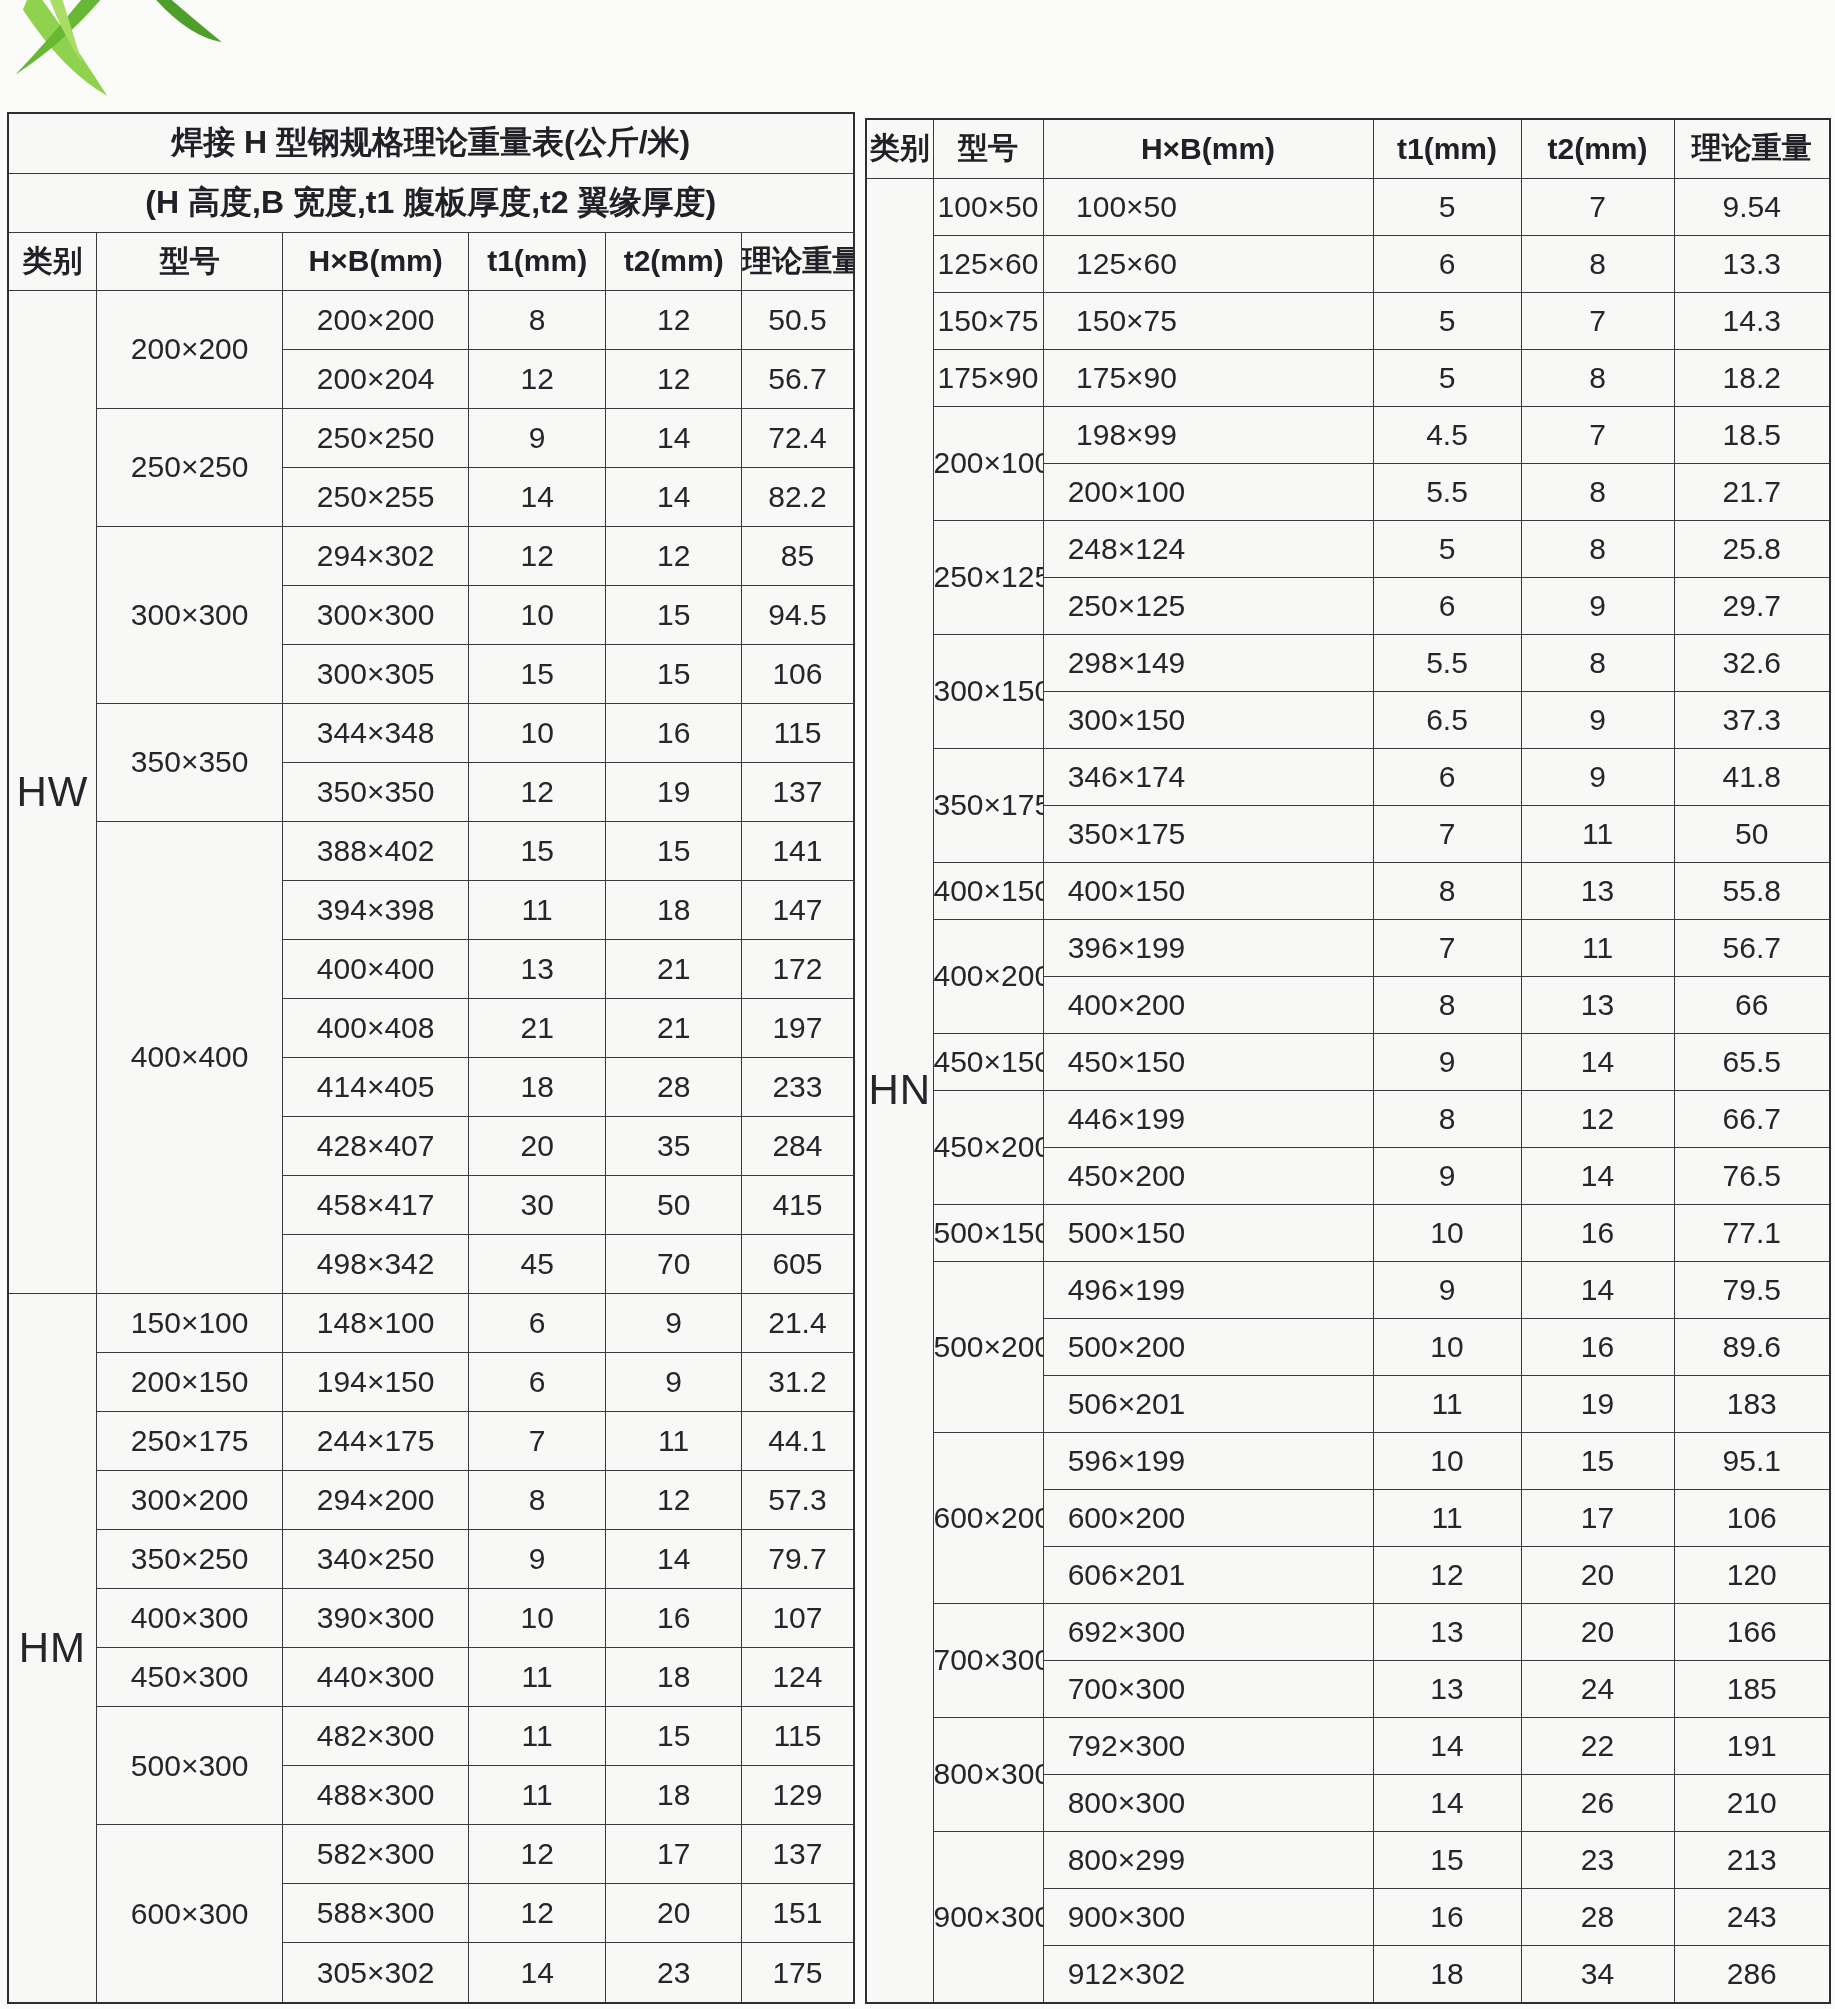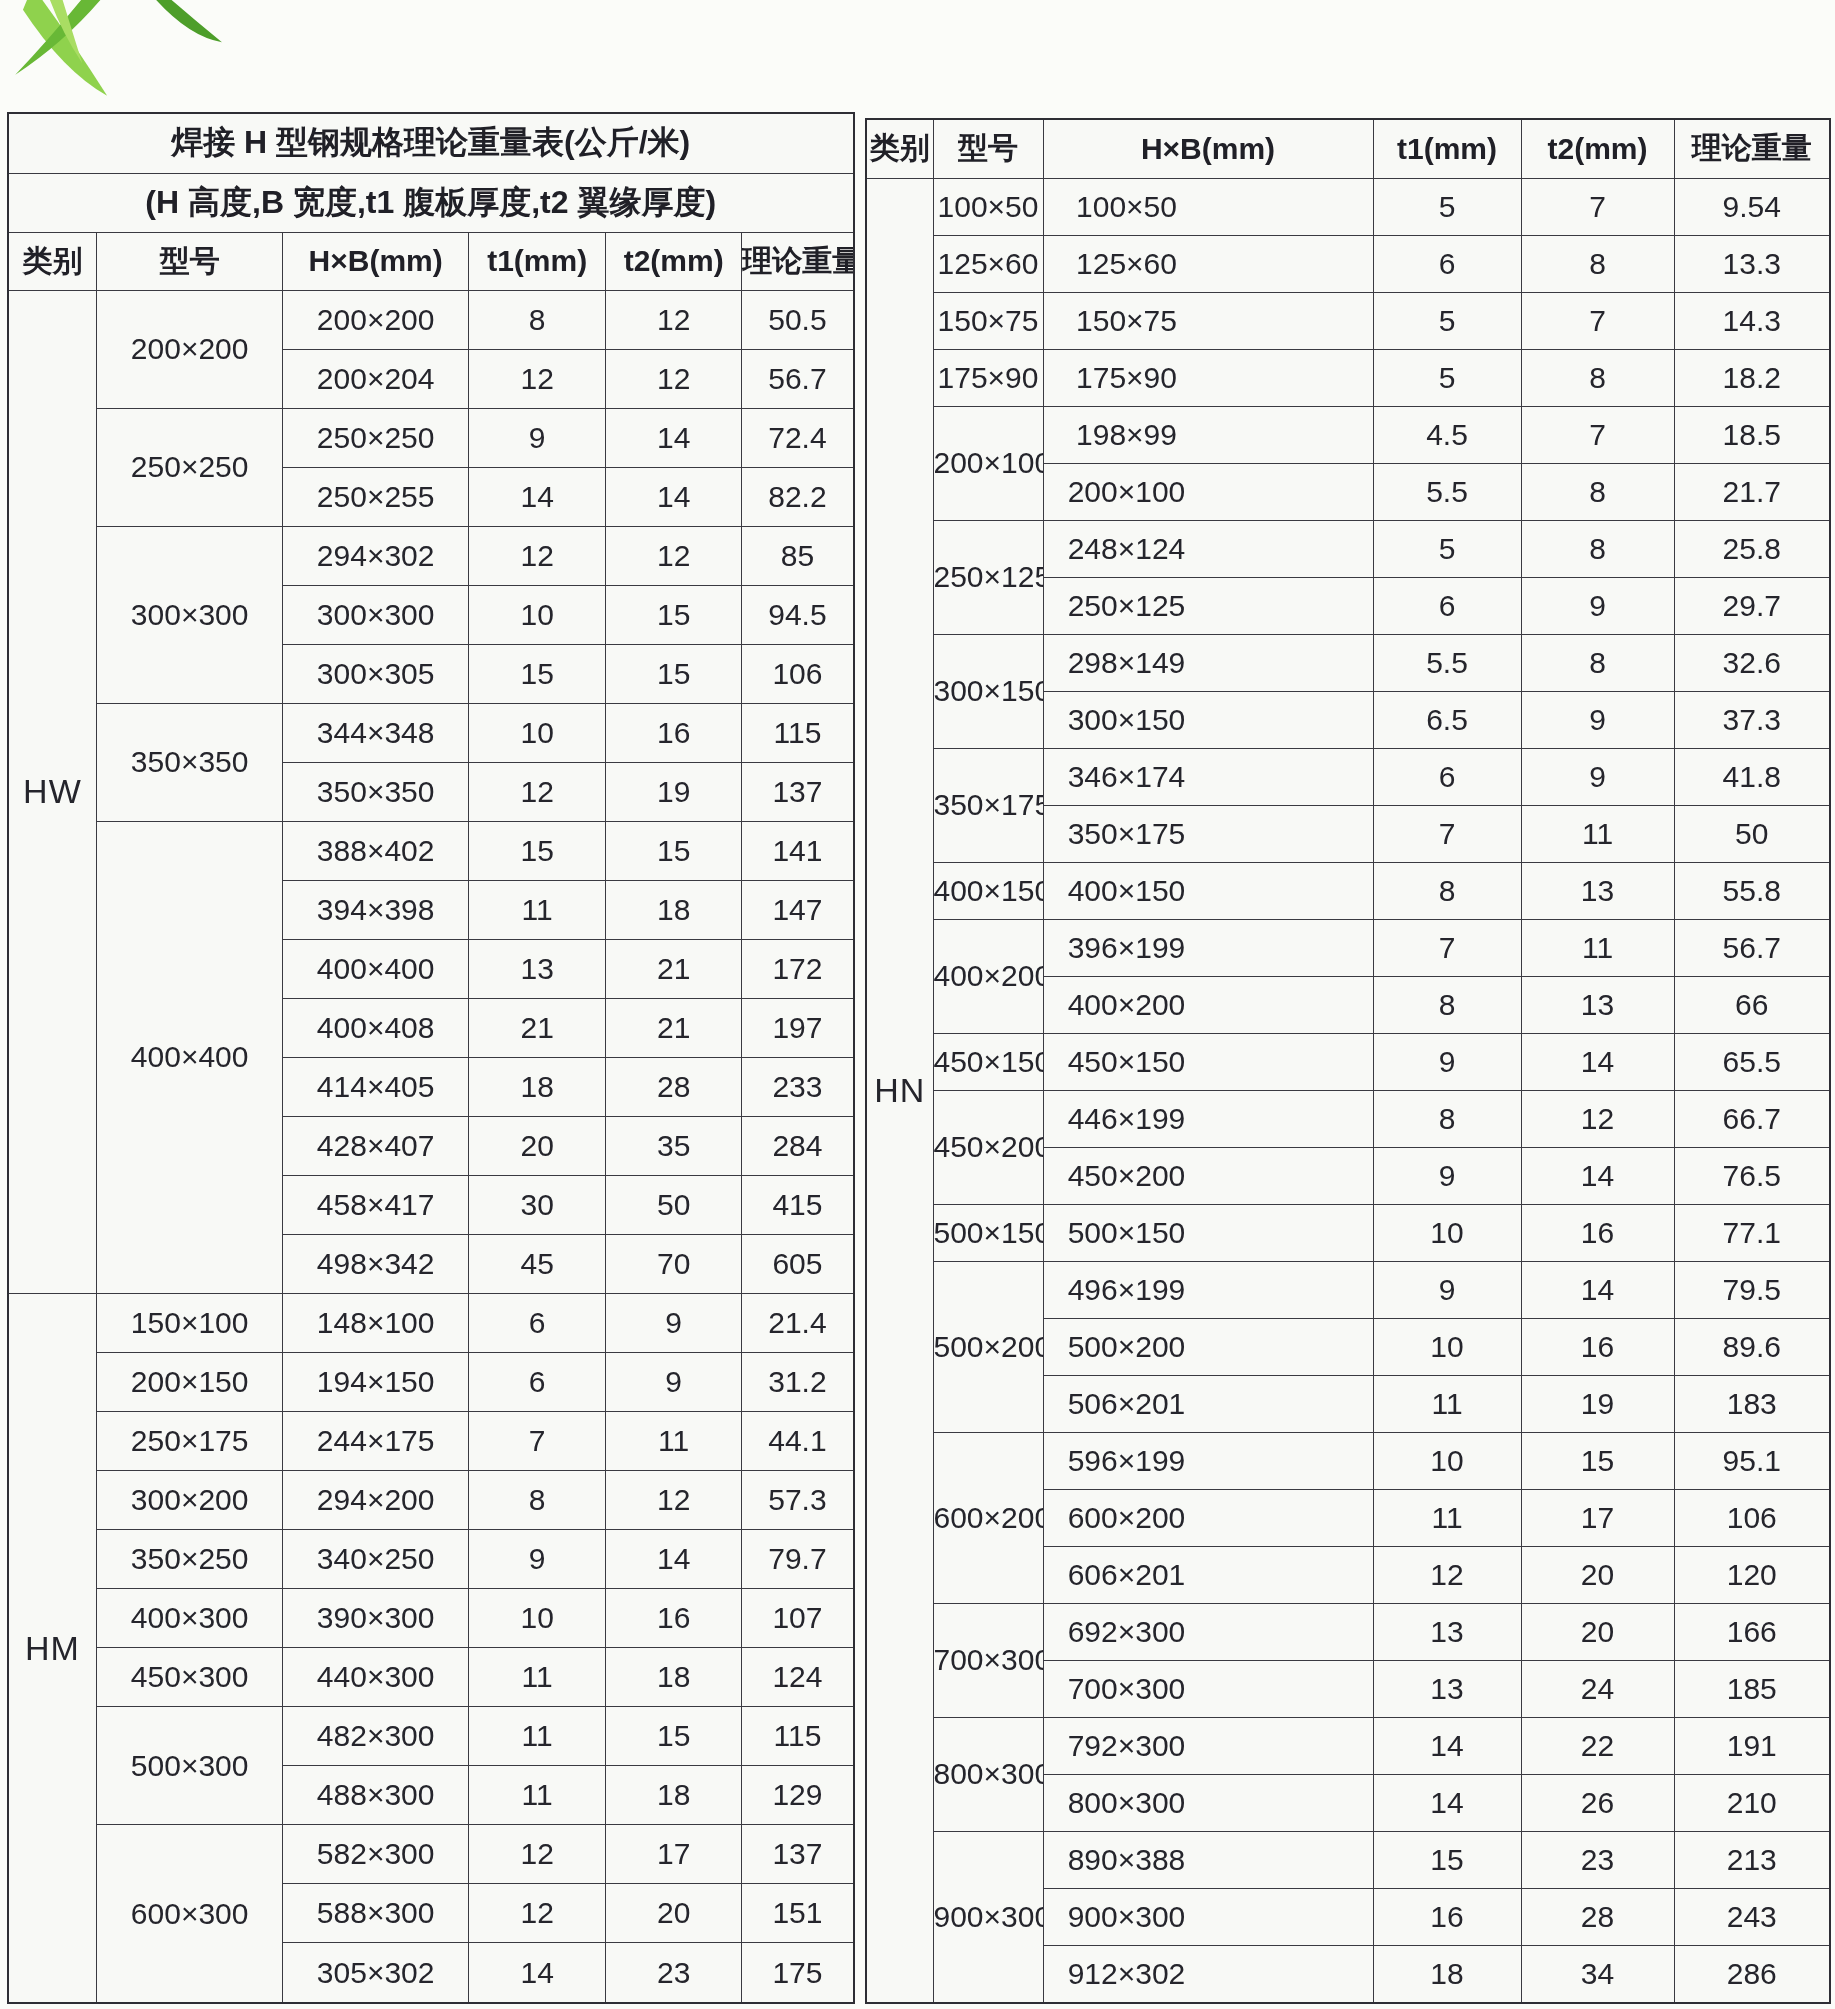--- a/index.html
+++ b/index.html
@@ -26,21 +26,21 @@
     border:1.9px solid #3a3a41;text-align:center;vertical-align:middle;
     padding:0;overflow:hidden;white-space:nowrap;
   }
   tr.r-title{height:60px;}
   tr.r-sub{height:59px;}
   tr.r-head{height:58px;}
   .tbl-right tr.r-head{height:59px;}
   .r-title td,.r-sub td{font-size:32px;font-weight:600;color:#202027;}
   .tbl th{font-size:30px;font-weight:600;color:#202027;}
   td.v{font-size:30px;font-weight:400;}
-  td.cat{font-size:34px;letter-spacing:1px;}
+  td.cat{font-size:42px;letter-spacing:1px;}
   .tbl-right td.hxb{padding-right:163px;}
 </style>
 </head>
 <body>
 
 <div class="page">
 
   <svg class="leaves" width="287" height="115" viewBox="0 0 300 120" aria-hidden="true">
     <path d="M34,-14 Q70,34 112,100 Q66,74 24,10 Z" fill="#8fd24d"></path>
     <path d="M118,-16 Q74,40 16,78 Q56,36 96,-14 Z" fill="#68b836"></path>
@@ -474,21 +474,21 @@
             <td class="v">191</td>
           </tr>
           <tr>
             <td class="v hxb">800×300</td>
             <td class="v">14</td>
             <td class="v">26</td>
             <td class="v">210</td>
           </tr>
           <tr>
             <td class="v model" rowspan="3">900×300</td>
-            <td class="v hxb">890×388</td>
+            <td class="v hxb">800×299</td>
             <td class="v">15</td>
             <td class="v">23</td>
             <td class="v">213</td>
           </tr>
           <tr>
             <td class="v hxb">900×300</td>
             <td class="v">16</td>
             <td class="v">28</td>
             <td class="v">243</td>
           </tr>

